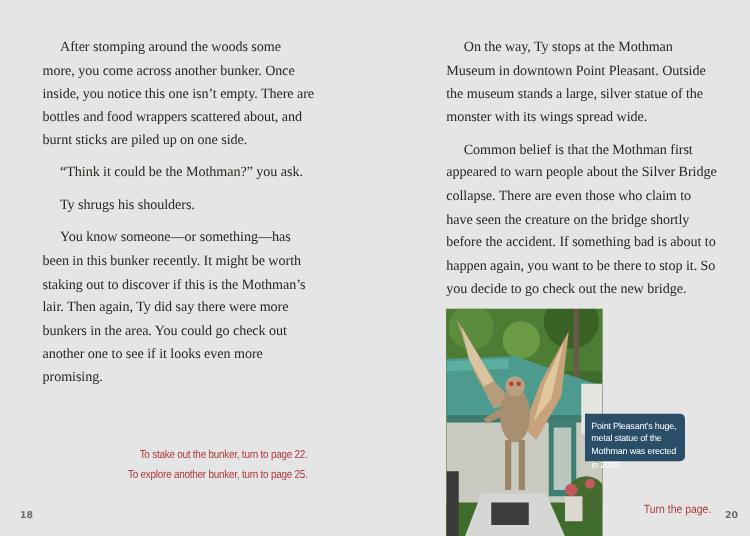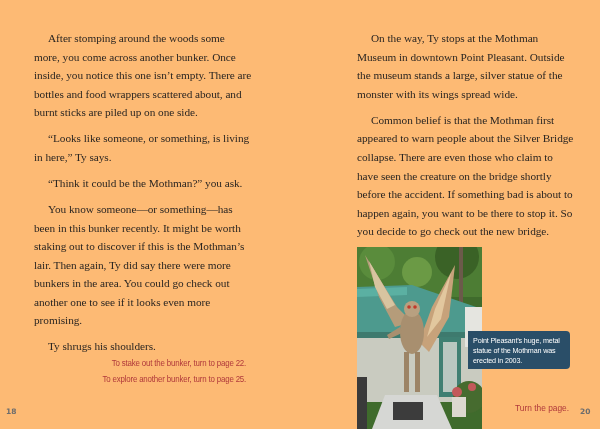--- a/index.html
+++ b/index.html
@@ -5,21 +5,21 @@
     html, body { margin: 0; padding: 0; }
     body {
       width: 600px; height: 429px; overflow: hidden;
       background: #ffffff;
       position: relative;
       font-family: "Liberation Serif", "DejaVu Serif", serif;
       color: #2b2622;
     }
     .page {
       position: absolute; top: 0; height: 429px; width: 300px;
-      background: #fdba74;
+      background: #e5e5e5;
     }
     .page-left { left: 0; }
     .page-right { left: 300px; }
     .text-block {
       position: absolute;
       font-size: 11.3px;
       line-height: 18.6px;
       letter-spacing: -0.05px;
     }
     .page-left .text-block { left: 34px; top: 29px; width: 218px; }
@@ -42,63 +42,62 @@
     }
     .choice { display: block; }
     .page-number {
       position: absolute;
       top: 407px;
       font-family: "DejaVu Sans", sans-serif;
       font-size: 7.5px;
       font-weight: bold;
       color: #6d6d6d;
     }
-    .page-left .page-number { left: 6px; text-align: right; }
+    .page-left .page-number { left: 16px; text-align: right; }
     .page-right .page-number { left: 280px; }
     .turn-page {
       position: absolute;
       left: 215px; top: 402px;
       font-family: "Liberation Sans", "DejaVu Sans", sans-serif;
       font-size: 9.5px;
       color: #b0393b;
       transform: scaleX(0.88);
       transform-origin: left center;
     }
     .photo {
       position: absolute;
       left: 57px; top: 247px;
       width: 125px; height: 182px;
       overflow: hidden;
       background: #5a7a3a;
     }
     .caption {
       position: absolute;
       left: 168px; top: 331px;
-      width: 102px; height: 38px;
+      width: 80px; height: 38px;
       background: #2a4e68;
       border-radius: 0 4px 4px 0;
       box-sizing: border-box;
       padding: 5px 5px 0 5px;
       font-family: "Liberation Sans", "DejaVu Sans", sans-serif;
       font-size: 7.2px;
       line-height: 10.2px;
       color: #ffffff;
       letter-spacing: -0.15px;
     }
   </style>
 </head>
 <body>
 
 <div class="page page-left">
   <div class="text-block">
     <p>After stomping around the woods some more, you come across another bunker. Once inside, you notice this one isn’t empty. There are bottles and food wrappers scattered about, and burnt sticks are piled up on one side.</p>
-    <p>“Looks like someone, or something, is living in here,” Ty says.</p>
     <p>“Think it could be the Mothman?” you ask.</p>
+    <p>Ty shrugs his shoulders.</p>
     <p>You know someone—or something—has been in this bunker recently. It might be worth staking out to discover if this is the Mothman’s lair. Then again, Ty did say there were more bunkers in the area. You could go check out another one to see if it looks even more promising.</p>
-    <p>Ty shrugs his shoulders.</p>
   </div>
   <div class="choices">
     <span class="choice">To stake out the bunker, turn to page 22.</span>
     <span class="choice">To explore another bunker, turn to page 25.</span>
   </div>
   <span class="page-number">18</span>
 </div>
 
 <div class="page page-right">
   <div class="text-block">

